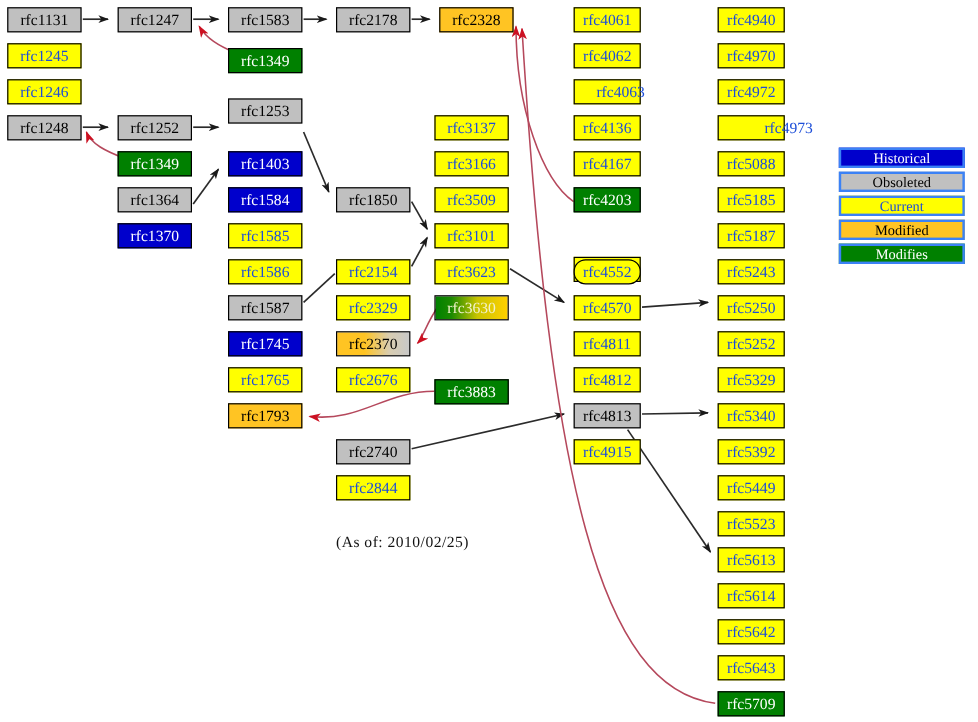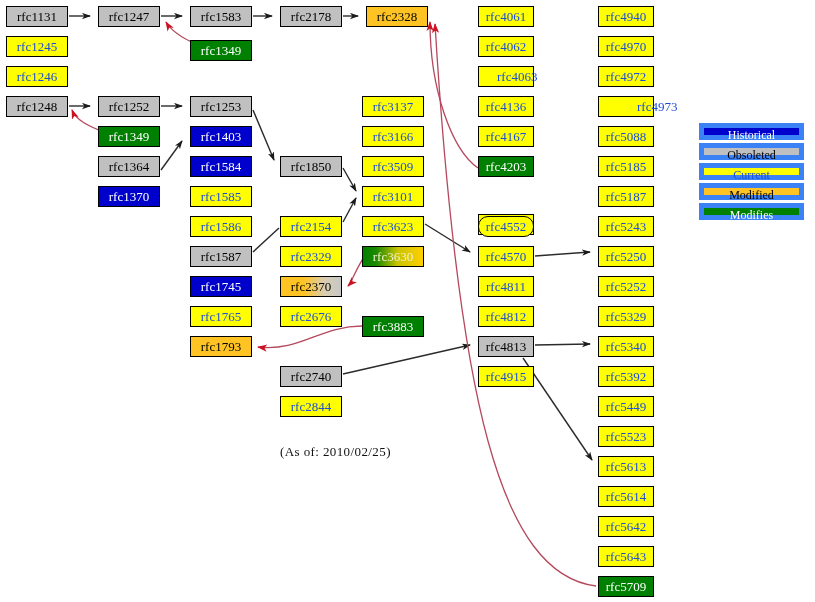--- a/index.html
+++ b/index.html
@@ -50,21 +50,21 @@
     left: 699px;
     top: 123px;
     width: 105px;
   }
   .legend-item {
     box-sizing: border-box;
     height: 17px;
     line-height: 15px;
     text-align: center;
     font-size: 12px;
-    border: 5px solid #3b82f6;
+    border: 2px solid #3b82f6;
     margin-bottom: 3px;
   }
   #caption {
     position: absolute;
     left: 280px;
     top: 444px;
     font-size: 13px;
     color: #111111;
     letter-spacing: 0.4px;
   }
@@ -118,21 +118,21 @@
       <div class="node st-current" style="left: 6px; top: 36px; width: 62px;">rfc1245</div>
       <div class="node st-current" style="left: 6px; top: 66px; width: 62px;">rfc1246</div>
       <div class="node st-obsoleted" style="left: 6px; top: 96px; width: 62px;">rfc1248</div>
       <div class="node st-obsoleted" style="left: 98px; top: 6px; width: 62px;">rfc1247</div>
       <div class="node st-obsoleted" style="left: 98px; top: 96px; width: 62px;">rfc1252</div>
       <div class="node st-modifies" style="left: 98px; top: 126px; width: 62px;">rfc1349</div>
       <div class="node st-obsoleted" style="left: 98px; top: 156px; width: 62px;">rfc1364</div>
       <div class="node st-historical" style="left: 98px; top: 186px; width: 62px;">rfc1370</div>
       <div class="node st-obsoleted" style="left: 190px; top: 6px; width: 62px;">rfc1583</div>
       <div class="node st-modifies" style="left: 190px; top: 40px; width: 62px;">rfc1349</div>
-      <div class="node st-obsoleted" style="left: 190px; top: 96px; width: 62px;">rfc1253</div>
+      <div class="node st-obsoleted" style="left: 190px; top: 82px; width: 62px;">rfc1253</div>
       <div class="node st-historical" style="left: 190px; top: 126px; width: 62px;">rfc1403</div>
       <div class="node st-historical" style="left: 190px; top: 156px; width: 62px;">rfc1584</div>
       <div class="node st-current" style="left: 190px; top: 186px; width: 62px;">rfc1585</div>
       <div class="node st-current" style="left: 190px; top: 216px; width: 62px;">rfc1586</div>
       <div class="node st-obsoleted" style="left: 190px; top: 246px; width: 62px;">rfc1587</div>
       <div class="node st-historical" style="left: 190px; top: 276px; width: 62px;">rfc1745</div>
       <div class="node st-current" style="left: 190px; top: 306px; width: 62px;">rfc1765</div>
       <div class="node st-modified" style="left: 190px; top: 336px; width: 62px;">rfc1793</div>
       <div class="node st-obsoleted" style="left: 280px; top: 6px; width: 62px;">rfc2178</div>
       <div class="node st-obsoleted" style="left: 280px; top: 156px; width: 62px;">rfc1850</div>

